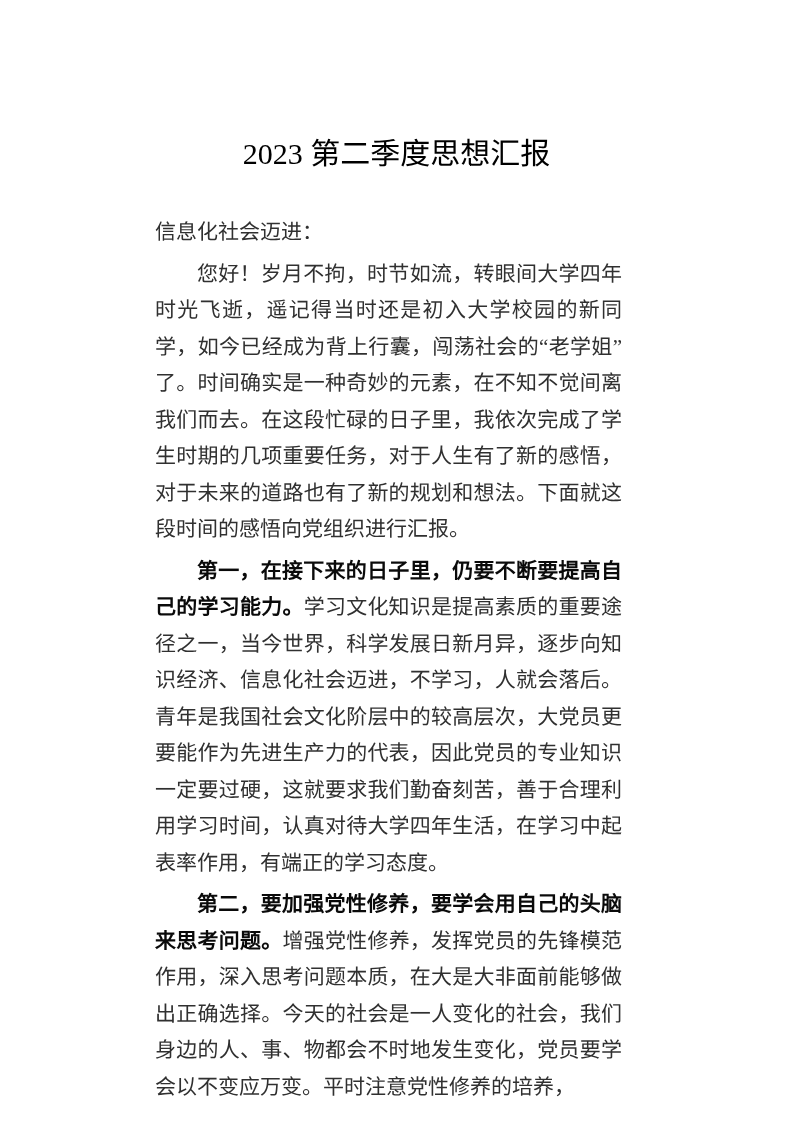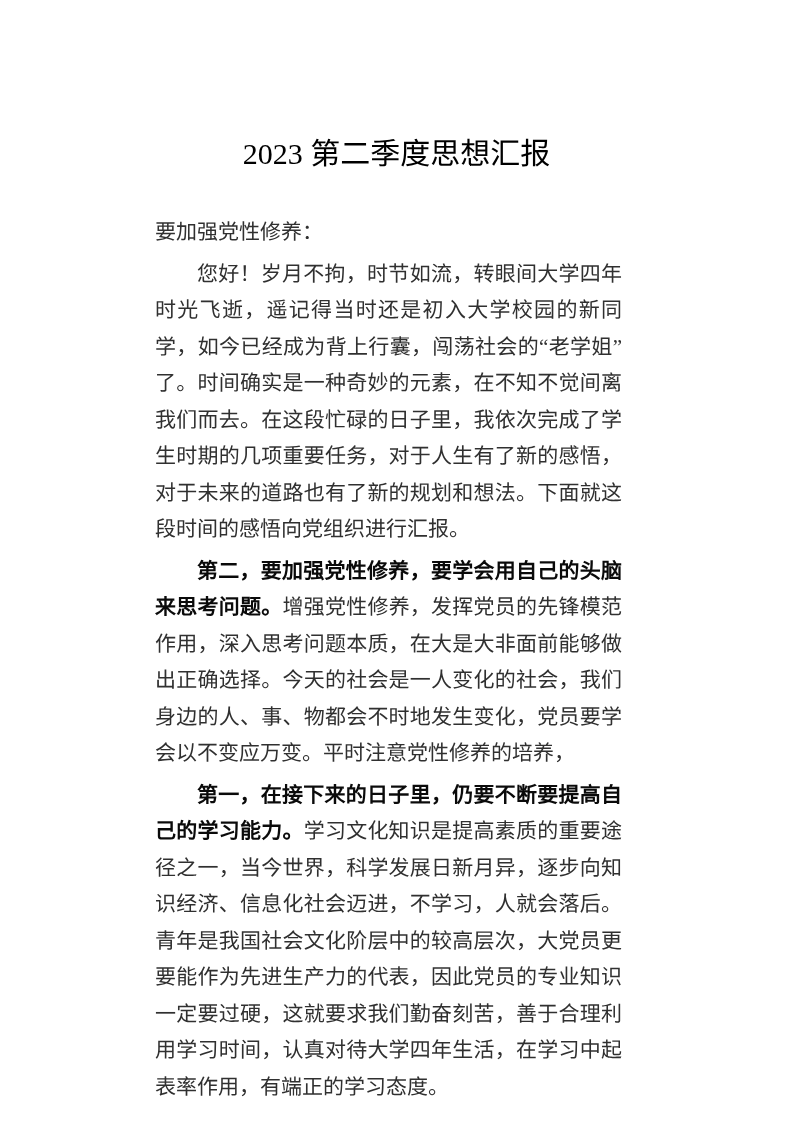--- a/index.html
+++ b/index.html
@@ -49,21 +49,21 @@
     color: #0a0a0a;
   }
 </style>
 </head>
 <body>
 
 <div class="page">
 
   <h1 class="doc-title">2023 第二季度思想汇报</h1>
 
-  <p class="salutation">要加强党性修养：</p>
+  <p class="salutation">信息化社会迈进：</p>
 
   <p class="para"><span>您好！岁月不拘，时节如流，转眼间大学四年时光飞逝，遥记得当时还是初入大学校园的新同学，如今已经成为背上行囊，闯荡社会的“老学姐”了。时间确实是一种奇妙的元素，在不知不觉间离我们而去。在这段忙碌的日子里，我依次完成了学生时期的几项重要任务，对于人生有了新的感悟，对于未来的道路也有了新的规划和想法。下面就这段时间的感悟向党组织进行汇报。</span></p>
 
+  <p class="para"><strong class="lead">第一，在接下来的日子里，仍要不断要提高自己的学习能力。</strong><span>学习文化知识是提高素质的重要途径之一，当今世界，科学发展日新月异，逐步向知识经济、信息化社会迈进，不学习，人就会落后。青年是我国社会文化阶层中的较高层次，大党员更要能作为先进生产力的代表，因此党员的专业知识一定要过硬，这就要求我们勤奋刻苦，善于合理利用学习时间，认真对待大学四年生活，在学习中起表率作用，有端正的学习态度。</span></p>
+
   <p class="para"><strong class="lead">第二，要加强党性修养，要学会用自己的头脑来思考问题。</strong><span>增强党性修养，发挥党员的先锋模范作用，深入思考问题本质，在大是大非面前能够做出正确选择。今天的社会是一人变化的社会，我们身边的人、事、物都会不时地发生变化，党员要学会以不变应万变。平时注意党性修养的培养，</span></p>
-
-  <p class="para"><strong class="lead">第一，在接下来的日子里，仍要不断要提高自己的学习能力。</strong><span>学习文化知识是提高素质的重要途径之一，当今世界，科学发展日新月异，逐步向知识经济、信息化社会迈进，不学习，人就会落后。青年是我国社会文化阶层中的较高层次，大党员更要能作为先进生产力的代表，因此党员的专业知识一定要过硬，这就要求我们勤奋刻苦，善于合理利用学习时间，认真对待大学四年生活，在学习中起表率作用，有端正的学习态度。</span></p>
 
 </div>
 
 </body></html>

